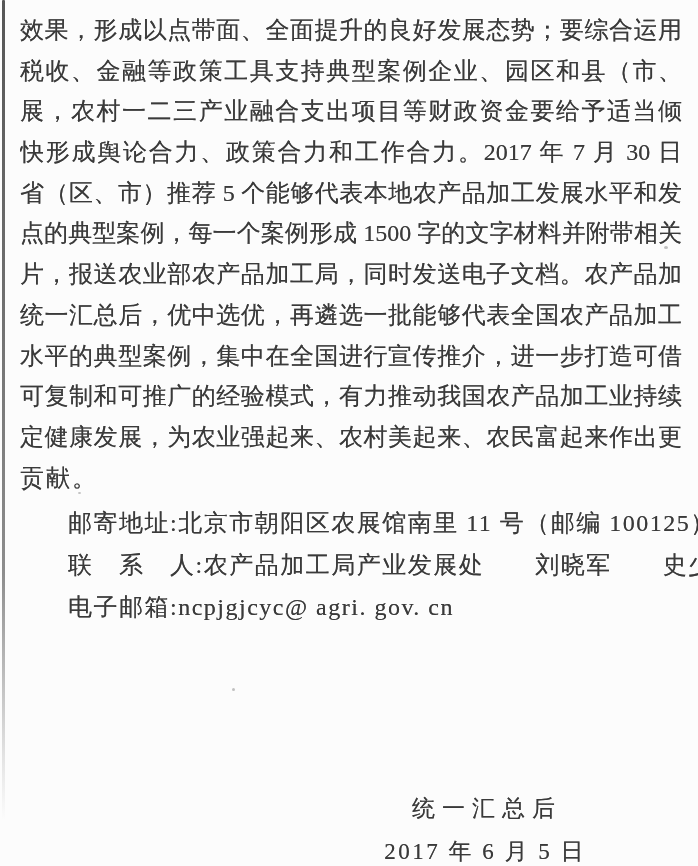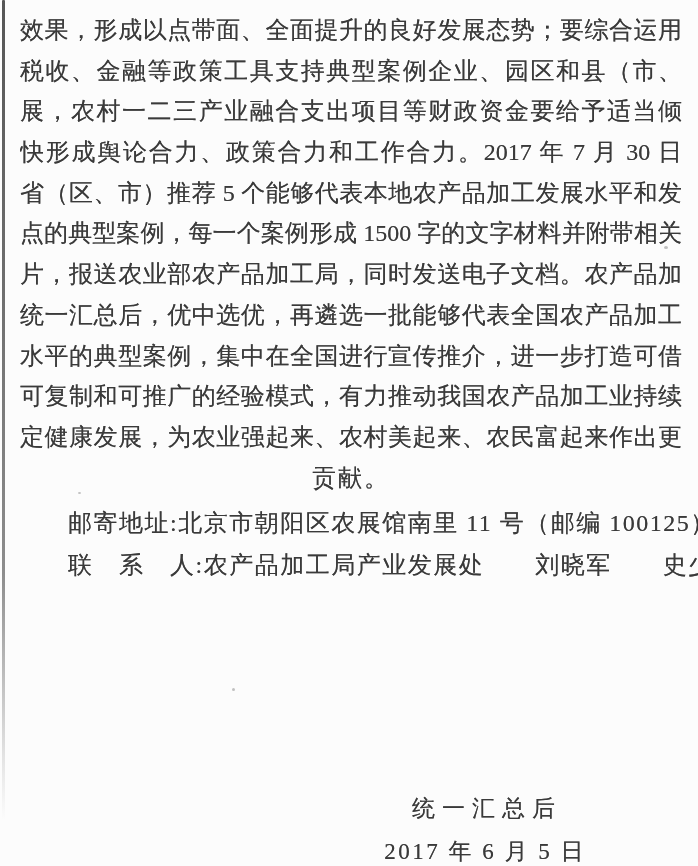--- a/index.html
+++ b/index.html
@@ -42,21 +42,21 @@
     font-size: 24px;
     white-space: nowrap;
   }
   .bline.jline {
     white-space: normal;
     text-align: justify;
     text-align-last: justify;
     word-break: break-all;
     overflow: hidden;
   }
-  .bline.short { letter-spacing: 2px; text-align: center; }
+  .bline.short { letter-spacing: 2px; }
 
   .contact-block {
     position: absolute;
     left: 68px;
     right: 16px;
     top: 502px;
   }
   .cline {
     height: 42px;
     line-height: 42px;
@@ -106,20 +106,21 @@
     <div class="bline jline">统一汇总后，优中选优，再遴选一批能够代表全国农产品加工发展</div>
     <div class="bline jline">水平的典型案例，集中在全国进行宣传推介，进一步打造可借鉴、</div>
     <div class="bline jline">可复制和可推广的经验模式，有力推动我国农产品加工业持续稳</div>
     <div class="bline jline">定健康发展，为农业强起来、农村美起来、农民富起来作出更大</div>
     <div class="bline short">贡献。</div>
   </div>
 
   <div class="contact-block">
     <div class="cline">邮寄地址:北京市朝阳区农展馆南里 11 号（邮编 100125）</div>
     <div class="cline">联　系　人:农产品加工局产业发展处　　刘晓军　　史少然</div>
+    <div class="cline">电子邮箱:ncpjgjcyc@ agri. gov. cn</div>
   </div>
 
   <div class="signature-block">
     <div class="sig-dept">统一汇总后</div>
     <div class="sig-date">2017 年 6 月 5 日</div>
   </div>
 
 </div>
 
 </body></html>

